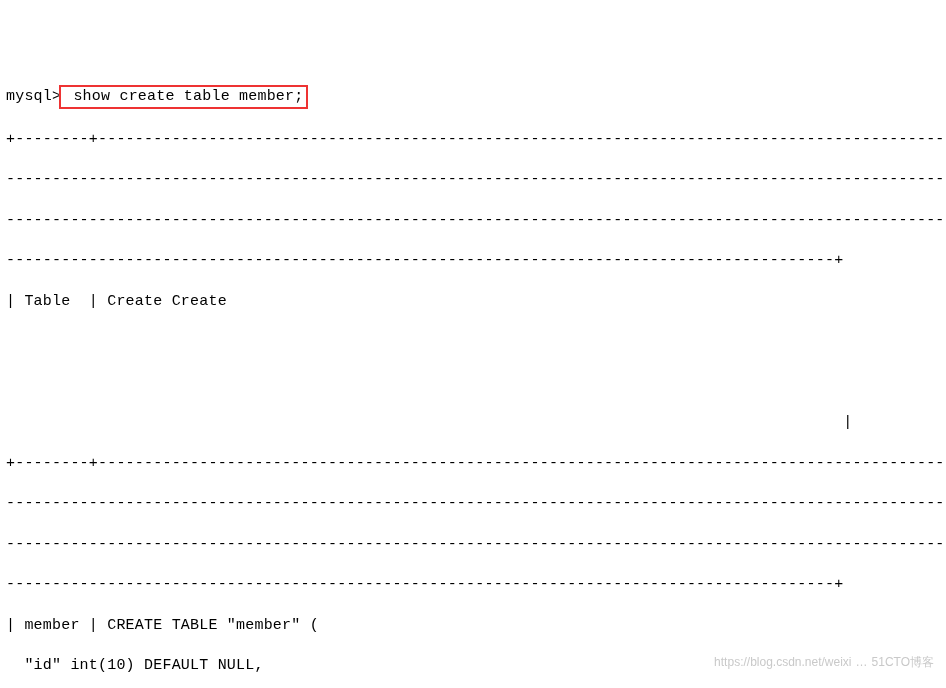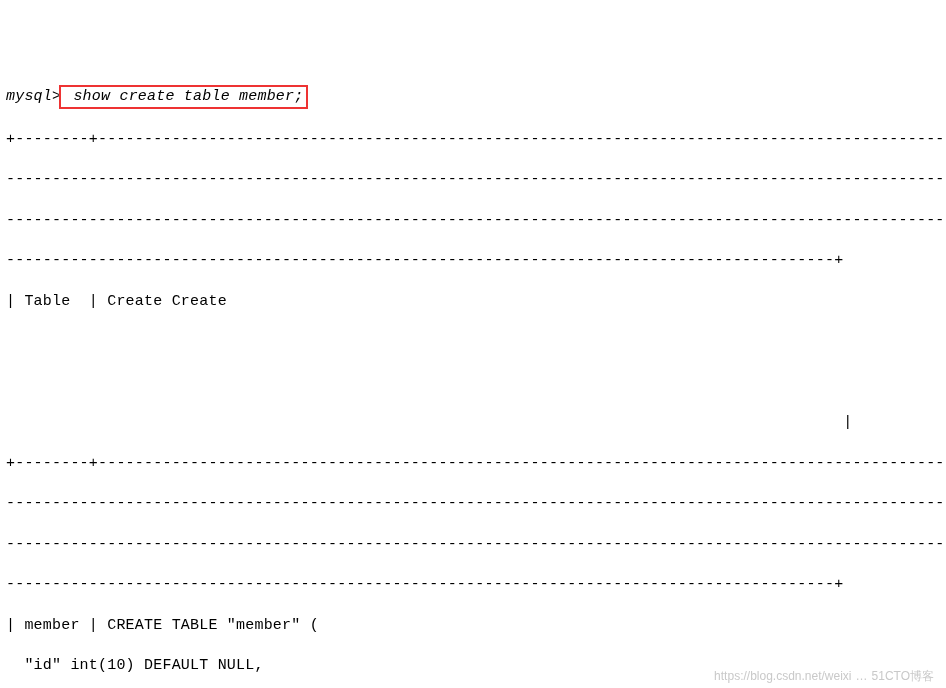--- a/index.html
+++ b/index.html
@@ -20,31 +20,30 @@
       height: 688px;
       position: relative;
       overflow: hidden;
     }
     .line {
       display: block;
       min-height: 1.35em;
     }
     .prompt-row {
       display: inline;
-      font-style: italic;
     }
     .red-box-cmd {
       display: inline-block;
       border: 2px solid #ee3333;
       padding: 0 3px;
       margin-left: -2px;
     }
     .watermark {
       position: absolute;
-      bottom: 4px;
+      bottom: 18px;
       right: 12px;
       color: #c9c9c9;
       font-family: Arial, sans-serif;
       font-size: 12px;
       letter-spacing: 0;
       white-space: nowrap;
     }
     .watermark .sep {
       margin: 0 4px;
     }

